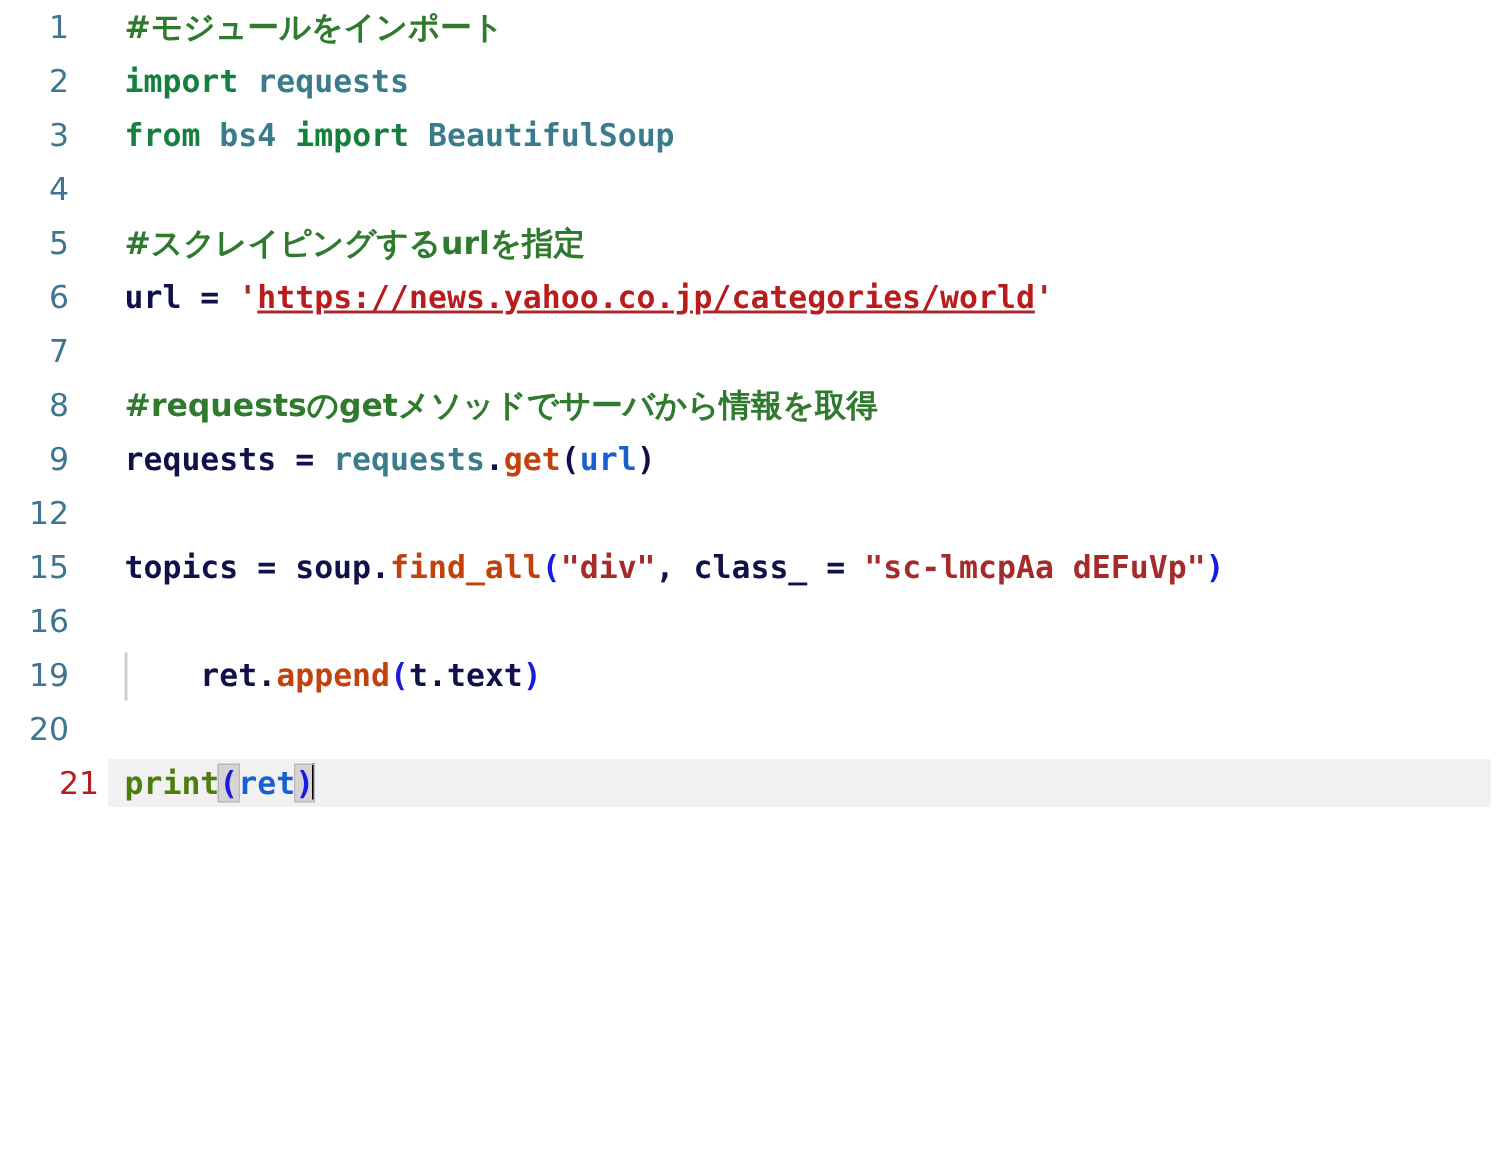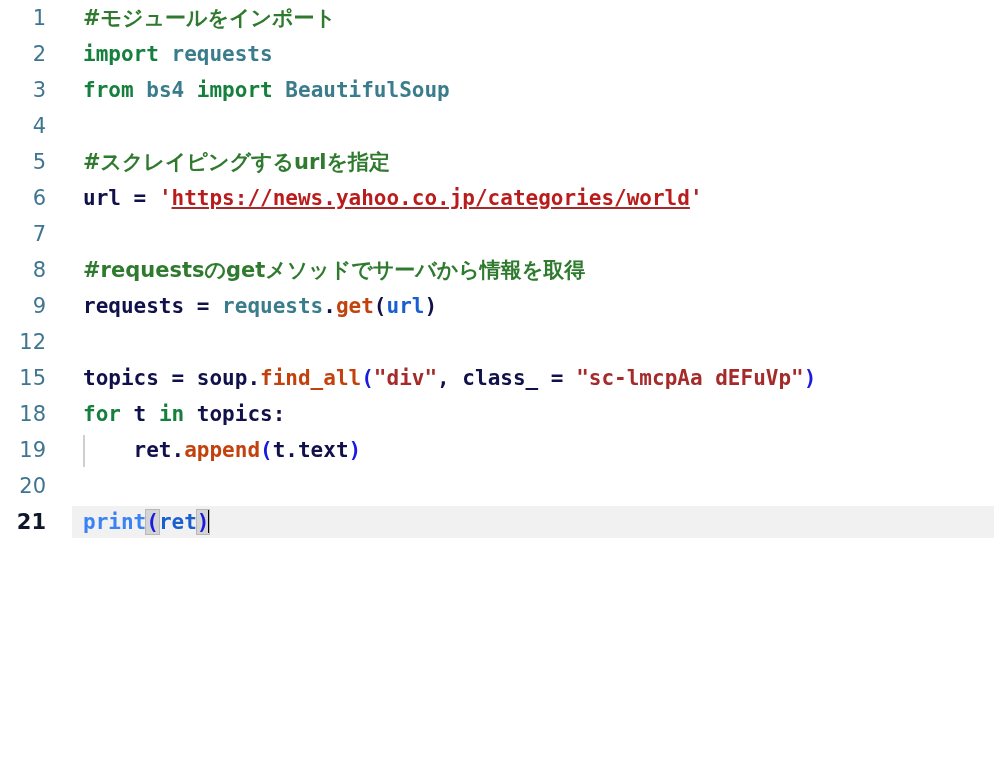--- a/index.html
+++ b/index.html
@@ -45,22 +45,23 @@
     left: 0;
     top: 0;
     width: 46px;
     text-align: right;
     color: #3f7590;
     font-size: 21px;
     font-family: "DejaVu Sans", "Liberation Sans", sans-serif;
     z-index: 2;
   }
   .line.active .gutter {
-    color: #0f172a;
-    font-weight: bold;
+    color: #b91c1c;
+    font-weight: normal;
+    padding-left: 20px;
   }
 
   .code {
     position: absolute;
     left: 83px;
     top: 0;
     right: 0;
     z-index: 2;
     color: #1c1c4f;
     font-weight: bold;
@@ -75,21 +76,21 @@
     background: #cfcfcf;
     z-index: 1;
   }
 
   
   .t-comment  { color: #2f7a2f; font-family: "DejaVu Sans", "Liberation Sans", sans-serif; }
   .t-keyword  { color: #15803d; }
   .t-name     { color: #3a7c8c; text-align: center; }
   .t-plain    { color: #10104a; }
   .t-func     { color: #c2410c; }
-  .t-builtin  { color: #3b82f6; }
+  .t-builtin  { color: #4d7c0f; }
   .t-string   { color: #a52a2a; }
   .t-url      { color: #b91c1c; text-decoration: underline; text-decoration-color: #a52a2a; }
   .t-bracket  { color: #1a1ae0; }
   .t-arg      { color: #1a5fd0; }
   .t-op       { color: #10104a; }
 
   .bracket-match {
     background: #d4d4d4;
     outline: 1px solid #b8b8b8;
     color: #1a1ae0;
@@ -161,26 +162,26 @@
   <div class="line">
     <span class="gutter">12</span>
     <span class="code"></span>
   </div>
 
   <div class="line">
     <span class="gutter">15</span>
     <span class="code"><span class="t-plain">topics</span><span class="t-op"> = </span><span class="t-plain">soup</span><span class="t-plain">.</span><span class="t-func">find_all</span><span class="t-bracket">(</span><span class="t-string">"div"</span><span class="t-plain">, </span><span class="t-plain">class_</span><span class="t-op"> = </span><span class="t-string">"sc-lmcpAa dEFuVp"</span><span class="t-bracket">)</span></span>
   </div>
 
+  <div class="line">
+    <span class="gutter">16</span>
+    <span class="code"></span>
+  </div>
 
 
-  <div class="line">
-    <span class="gutter">18</span>
-    <span class="code"><span class="t-keyword">for</span><span class="t-plain"> t </span><span class="t-keyword">in</span><span class="t-plain"> topics:</span></span>
-  </div>
 
   <div class="line">
     <span class="gutter">19</span>
     <span class="indent-guide"></span>
     <span class="code"><span class="t-plain">    </span><span class="t-plain">ret</span><span class="t-plain">.</span><span class="t-func">append</span><span class="t-bracket">(</span><span class="t-plain">t.text</span><span class="t-bracket">)</span></span>
   </div>
 
   <div class="line">
     <span class="gutter">20</span>
     <span class="code"></span>

